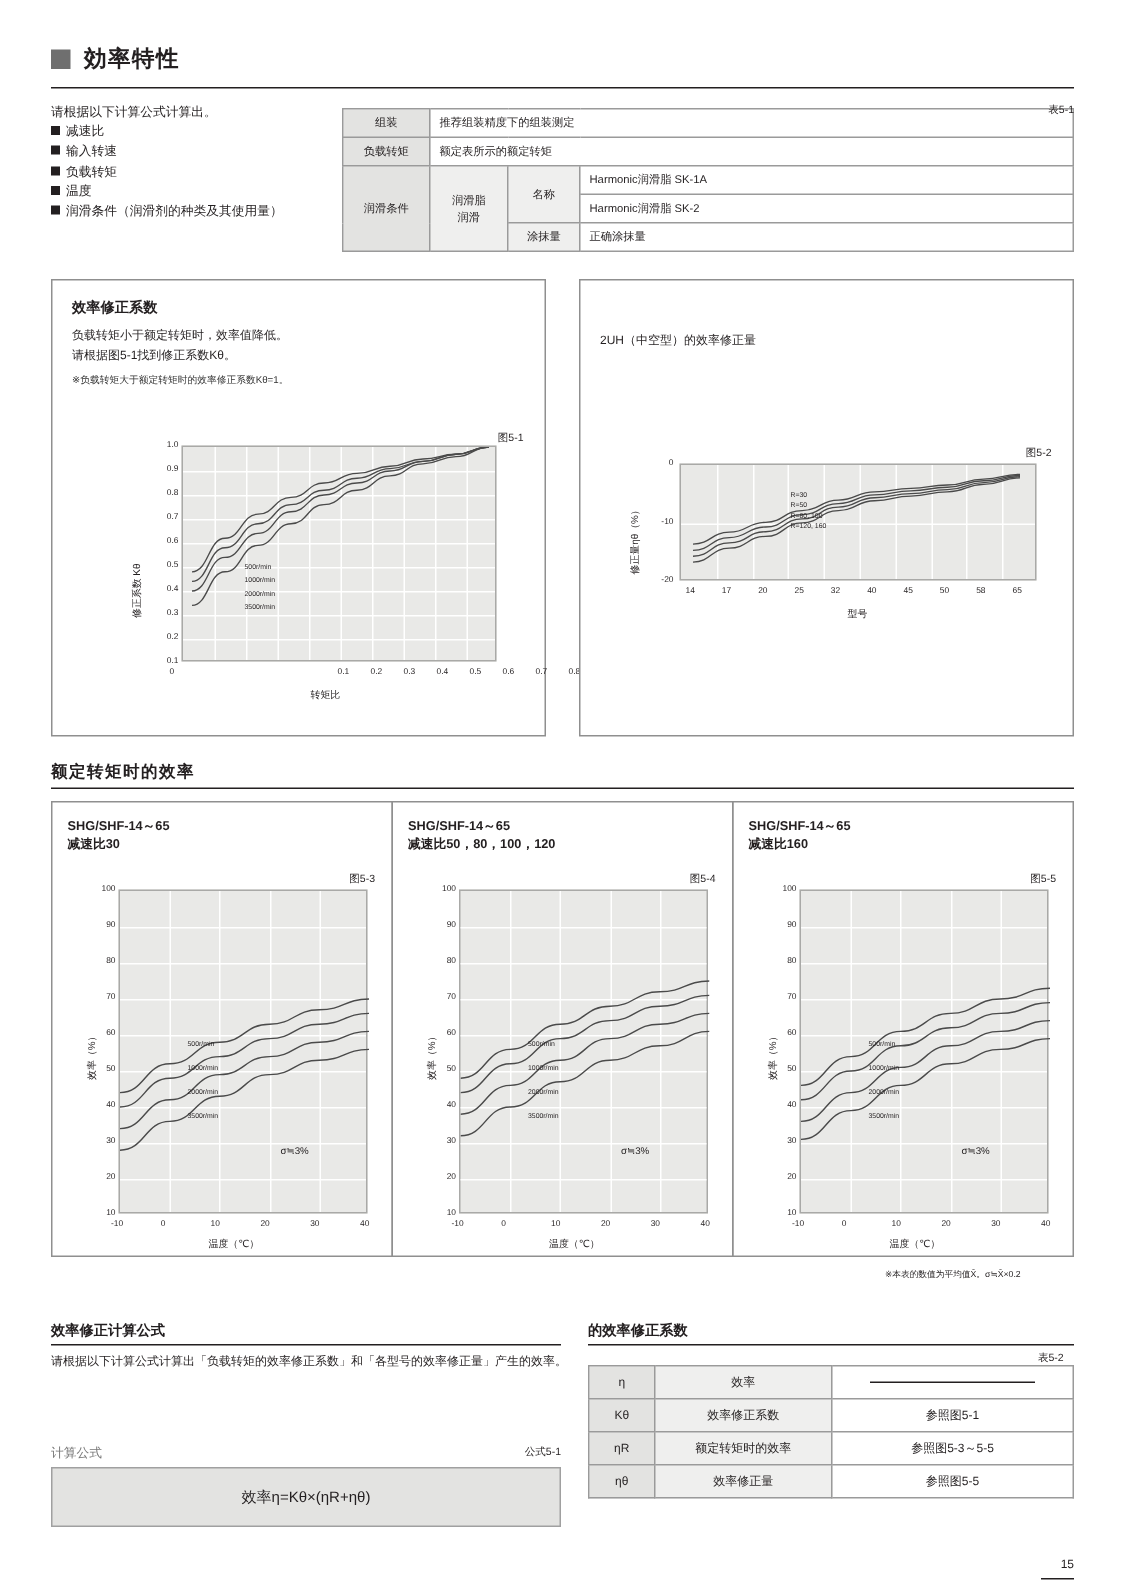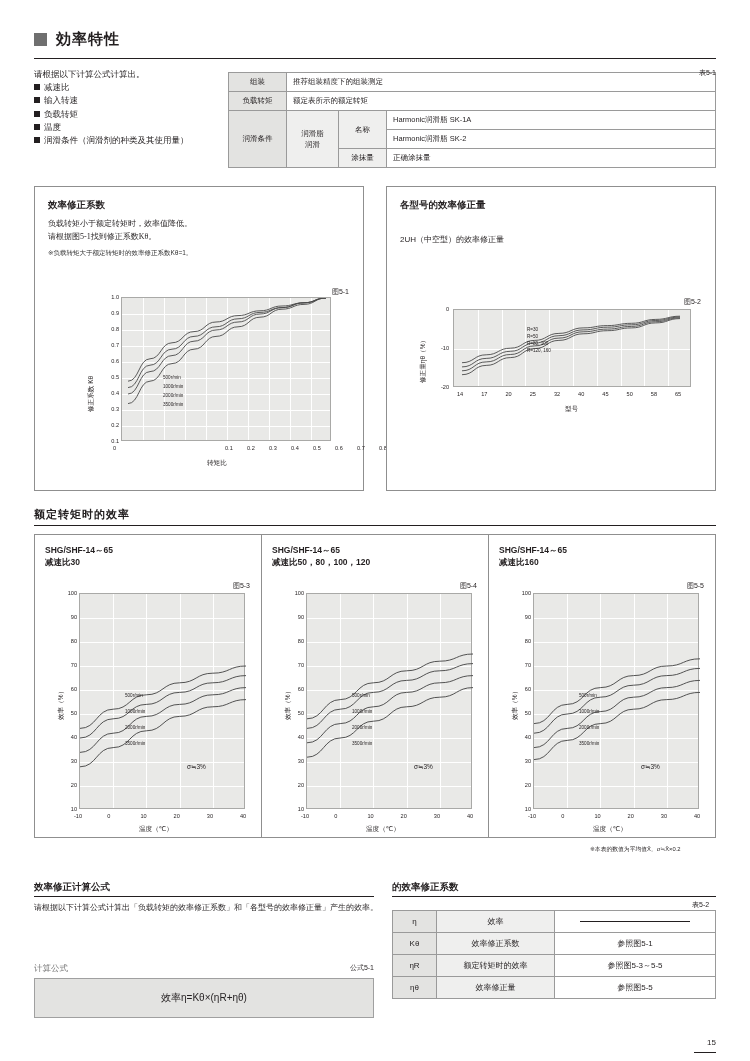--- a/index.html
+++ b/index.html
@@ -38,21 +38,21 @@
   td.hd { background:#e3e3e1; width:58px; text-align:center; }
   td.hd2 { background:#efefee; width:52px; text-align:center; }
   td.hd3 { background:#efefee; width:48px; text-align:center; }
 
   
   .box { position:absolute; border:0.7px solid #8f8f8f; background:#fff; }
   .boxA { left:34px; top:186px; width:330px; height:305px; }
   .boxB { left:386px; top:186px; width:330px; height:305px; }
   .box h3 { margin:0; font-size:9.5px; font-weight:bold; }
   .box .inner { padding:12px 13px; }
-  .box p { margin:6px 0 0 0; font-size:8px; line-height:1.6;font-family:Liberation Serif, serif; }
+  .box p { margin:6px 0 0 0; font-size:8px; line-height:1.6; }
   .box .note { font-size:6.5px; color:#333; margin-top:5px; }
   .box .chartTitle { font-size:8px; margin-top:10px; }
 
   .figno { font-size:7px; }
 
   
   .plot { position:relative; background:#e9e9e7; border:0.6px solid #a9a9a7; }
   .plot .grid-v, .plot .grid-h { position:absolute; background:#ffffff; }
   .plot .grid-v { width:0.7px; top:0; bottom:0; }
   .plot .grid-h { height:0.7px; left:0; right:0; }
@@ -209,21 +209,20 @@
       <div class="tick" style="left: 68px; top: 251px; text-align: right; width: 16px;">0.1</div>
       <div class="tick" style="left: 78px; top: 258px;">0</div>
       <div class="curvelab" style="left: 128px; top: 188px;">500r/min</div>
       <div class="curvelab" style="left: 128px; top: 197px;">1000r/min</div>
       <div class="curvelab" style="left: 128px; top: 206px;">2000r/min</div>
       <div class="curvelab" style="left: 128px; top: 215px;">3500r/min</div>
     </div>
 
   <div class="box boxB">
     <div class="inner">
-      <h3>各型号的效率修正量</h3>
       <div class="chartTitle" style="margin-top:22px">2UH（中空型）的效率修正量</div>
     </div>
     <div class="figno" style="position:absolute; right:14px; top:110px;">图5-2</div>
 
     <div class="plot" id="p52" style="position:absolute; left:66px; top:122px; width:238px; height:78px;">
         <div class="grid-v" style="left: 23.8px;"></div>
         <div class="grid-v" style="left: 47.6px;"></div>
         <div class="grid-v" style="left: 71.4px;"></div>
         <div class="grid-v" style="left: 95.2px;"></div>
         <div class="grid-v" style="left: 119px;"></div>

